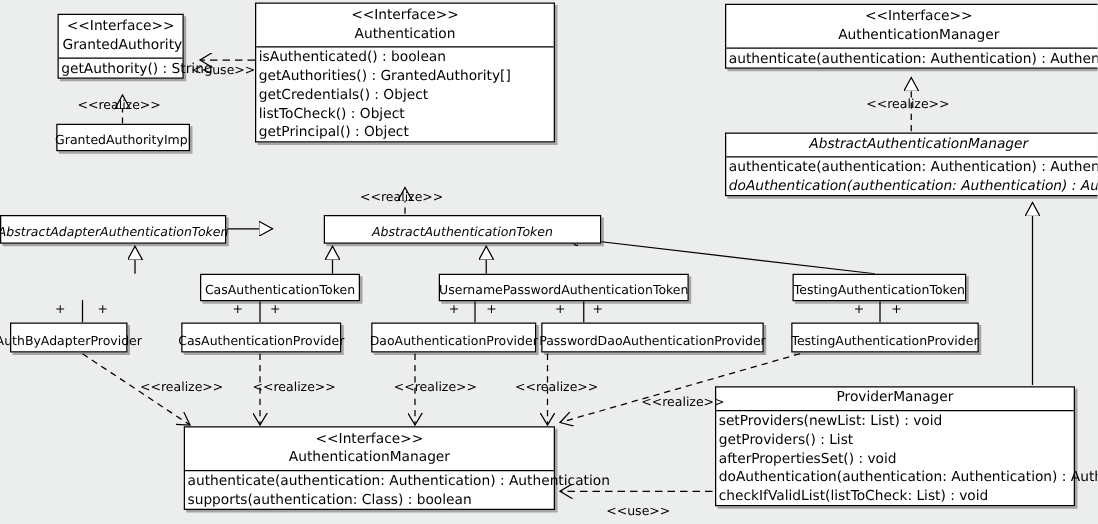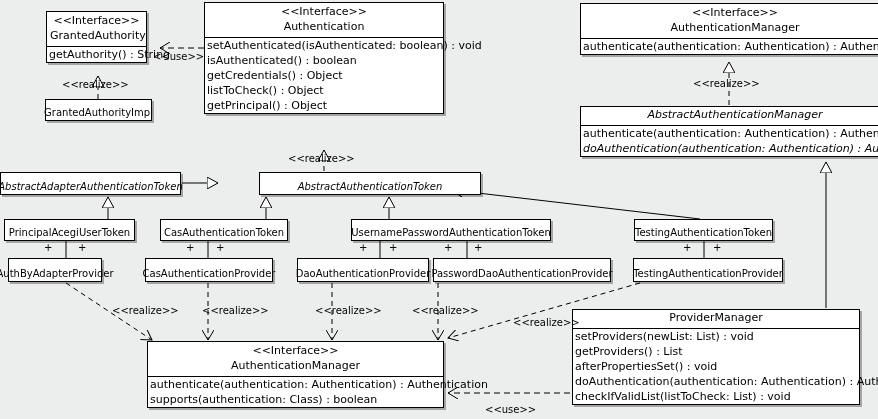--- a/index.html
+++ b/index.html
@@ -144,22 +144,22 @@
   </div>
 
   <div class="uml simplebox" style="left:45px;top:99px;width:107px;height:22px;">
     <span>GrantedAuthorityImpl</span>
   </div>
 
   <div class="uml" style="left:204px;top:2px;width:240px;">
     <div class="stereo">&lt;&lt;Interface&gt;&gt;</div>
     <div class="name">Authentication</div>
     <div class="compartment">
-      <div class="member">setAuthenticated(isAuthenticated: boolean) : void</div>
       <div class="member">isAuthenticated() : boolean</div>
+      <div class="member">getAuthorities() : GrantedAuthority[]</div>
       <div class="member">getCredentials() : Object</div>
       <div class="member">listToCheck() : Object</div>
       <div class="member">getPrincipal() : Object</div>
     </div>
   </div>
 
   <div class="uml" style="left:580px;top:3px;width:310px;">
     <div class="stereo">&lt;&lt;Interface&gt;&gt;</div>
     <div class="name">AuthenticationManager</div>
     <div class="compartment">
@@ -176,23 +176,20 @@
   </div>
 
   <div class="uml simplebox abstract" style="left:0px;top:172px;width:181px;height:23px;">
     <span>AbstractAdapterAuthenticationToken</span>
   </div>
 
   <div class="uml simplebox abstract" style="left:219px;top:172px;width:222px;height:23px;margin-left:40px;">
     <span>AbstractAuthenticationToken</span>
   </div>
 
-  <div class="uml simplebox" style="left:4px;top:219px;width:131px;height:22px;">
-    <span>PrincipalAcegiUserToken</span>
-  </div>
 
   <div class="uml simplebox" style="left:160px;top:219px;width:128px;height:22px;">
     <span>CasAuthenticationToken</span>
   </div>
 
   <div class="uml simplebox" style="left:351px;top:219px;width:200px;height:22px;">
     <span>UsernamePasswordAuthenticationToken</span>
   </div>
 
   <div class="uml simplebox" style="left:634px;top:219px;width:139px;height:22px;">

